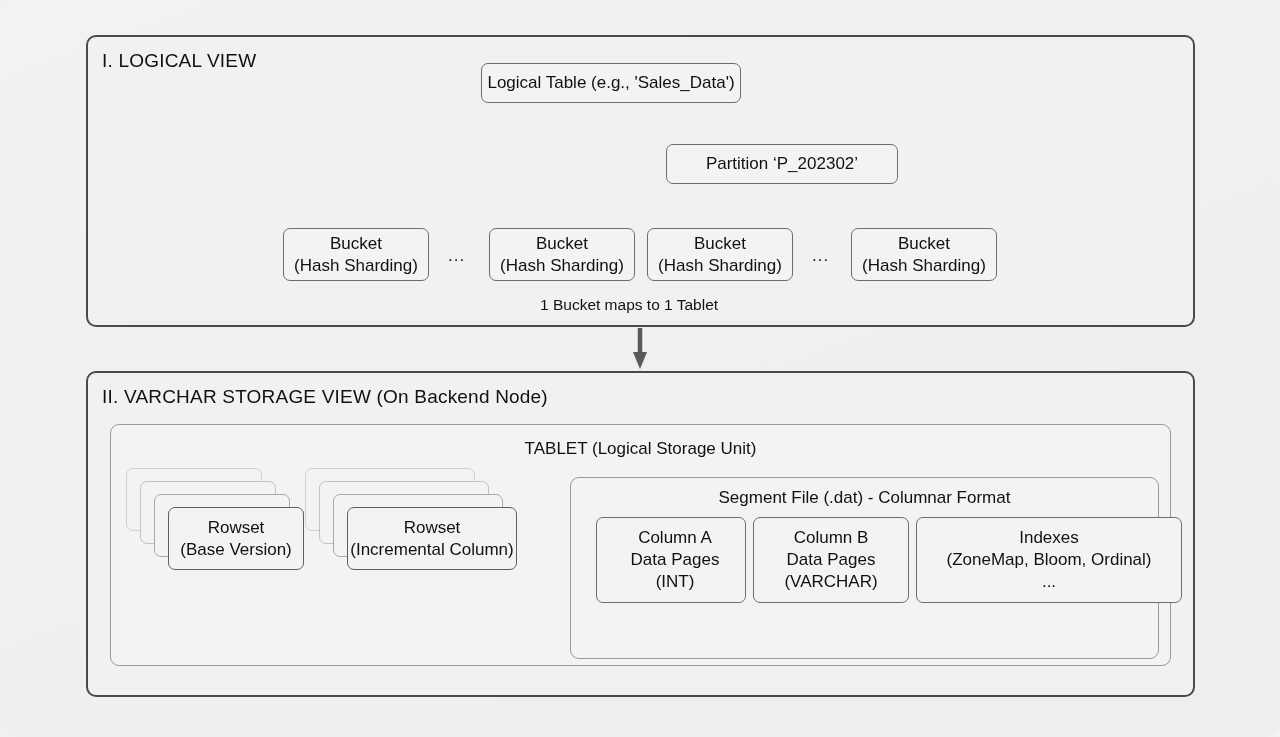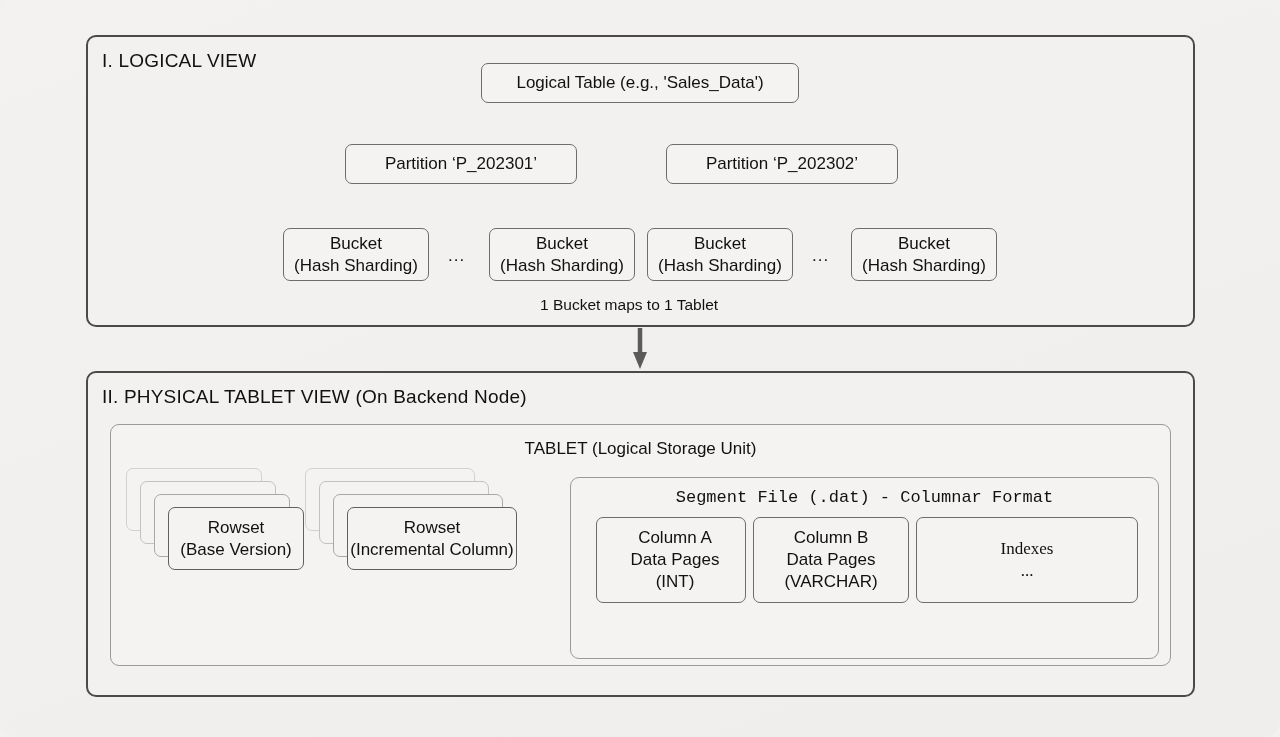--- a/index.html
+++ b/index.html
@@ -56,21 +56,21 @@
     justify-content: center;
     text-align: center;
     font-size: 17px;
     line-height: 1.28;
     color: #111;
     white-space: nowrap;
   }
   .node .l2 { display: block; }
 
   
-  #node-table      { left: 481px; top: 63px;  width: 318px; height: 40px; }
+  #node-table      { left: 481px; top: 63px;  width: 260px; height: 40px; }
   #node-part-1     { left: 345px; top: 144px; width: 232px; height: 40px; }
   #node-part-2     { left: 666px; top: 144px; width: 232px; height: 40px; }
 
   #node-bucket-1   { left: 283px; top: 228px; width: 146px; height: 53px; }
   #node-bucket-2   { left: 489px; top: 228px; width: 146px; height: 53px; }
   #node-bucket-3   { left: 647px; top: 228px; width: 146px; height: 53px; }
   #node-bucket-4   { left: 851px; top: 228px; width: 146px; height: 53px; }
 
   .ellipsis {
     position: absolute;
@@ -102,21 +102,21 @@
 
   .subpanel-title {
     position: absolute;
     width: 100%;
     text-align: center;
     font-size: 17px;
     color: #111;
     white-space: nowrap;
   }
   #title-tablet  { top: 14px; }
-  #title-segment { top: 10px; font-family: Liberation Mono, monospace; }
+  #title-segment { top: 10px; }
 
   
   .stack {
     position: absolute;
     width: 178px;
     height: 110px;
   }
   #stack-base        { left: 126px; top: 468px; }
   #stack-incremental { left: 305px; top: 468px; width: 212px; }
 
@@ -141,21 +141,21 @@
     line-height: 1.28;
     white-space: nowrap;
     color: #111;
   }
   #stack-base .card        { width: 136px; height: 63px; }
   #stack-incremental .card { width: 170px; height: 63px; }
 
   
   #node-col-a   { left: 596px; top: 517px; width: 150px; height: 86px; padding-left: 8px; }
   #node-col-b   { left: 753px; top: 517px; width: 156px; height: 86px; }
-  #node-indexes { left: 916px; top: 517px; width: 222px; height: 86px; font-family: Liberation Serif, serif; }
+  #node-indexes { left: 916px; top: 517px; width: 266px; height: 86px; }
   #node-footer  { left: 596px; top: 610px; width: 542px; height: 36px; }
 
   
   #connectors {
     position: absolute;
     left: 0; top: 0;
     width: 1280px; height: 737px;
     pointer-events: none;
   }
 </style>
@@ -195,23 +195,20 @@
   </svg>
 
   <div class="panel" id="panel-logical">
     <div class="panel-title">I. LOGICAL VIEW</div>
   </div>
 
   <div class="node" id="node-table">
     <span>Logical Table (e.g., 'Sales_Data')</span>
   </div>
 
-  <div class="node" id="node-part-1">
-    <span>Partition ‘P_202301’</span>
-  </div>
   <div class="node" id="node-part-2">
     <span>Partition ‘P_202302’</span>
   </div>
 
   <div class="node" id="node-bucket-1">
     <span>Bucket</span>
     <span class="l2">(Hash Sharding)</span>
   </div>
   <div class="node" id="node-bucket-2">
     <span>Bucket</span>
@@ -225,21 +222,21 @@
     <span>Bucket</span>
     <span class="l2">(Hash Sharding)</span>
   </div>
 
   <div class="ellipsis" id="ellipsis-left">...</div>
   <div class="ellipsis" id="ellipsis-right">...</div>
 
   <div class="caption" id="caption-bucket-tablet">1 Bucket maps to 1 Tablet</div>
 
   <div class="panel" id="panel-physical">
-    <div class="panel-title">II. PHYSICAL TABLET VIEW (On Backend Node)</div>
+    <div class="panel-title">II. VARCHAR STORAGE VIEW (On Backend Node)</div>
   </div>
 
   <div class="subpanel" id="panel-tablet">
     <div class="subpanel-title" id="title-tablet">TABLET (Logical Storage Unit)</div>
   </div>
 
   <div class="stack" id="stack-base">
     <div class="card c0"></div>
     <div class="card c1"></div>
     <div class="card c2"></div>
@@ -268,17 +265,18 @@
     <span class="l2">Data Pages</span>
     <span class="l2">(INT)</span>
   </div>
   <div class="node" id="node-col-b">
     <span>Column B</span>
     <span class="l2">Data Pages</span>
     <span class="l2">(VARCHAR)</span>
   </div>
   <div class="node" id="node-indexes">
     <span>Indexes</span>
+    <span class="l2">(ZoneMap, Bloom, Ordinal)</span>
     <span class="l2">...</span>
   </div>
 
 
 </div>
 
 </body></html>

